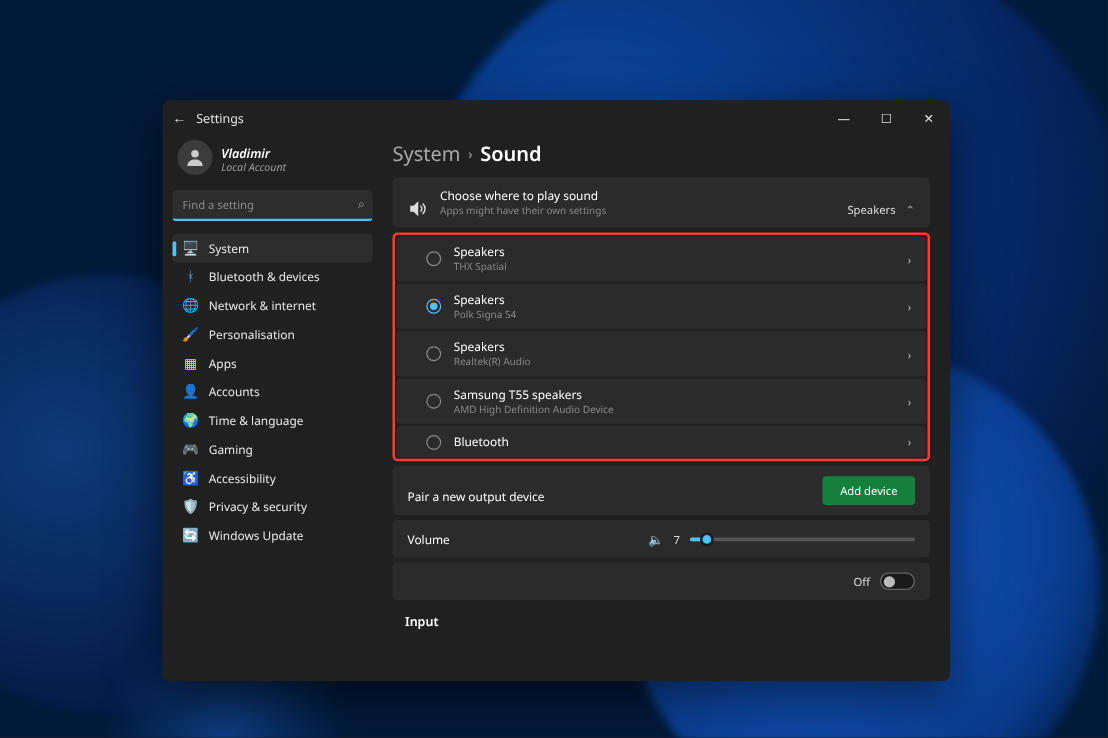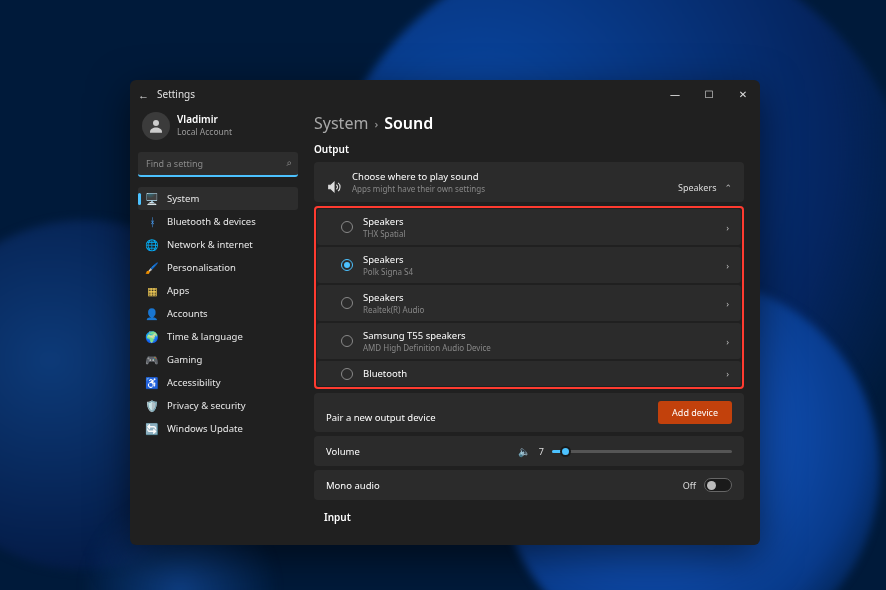--- a/index.html
+++ b/index.html
@@ -17,21 +17,21 @@
 
 .titlebar { height:28px; display:flex; align-items:center; color:#e0e0e0; font-size:10px; padding-left:8px; }
 .titlebar .back { margin-right:8px; font-size:11px; cursor:pointer; }
 .winctrls { margin-left:auto; display:flex; }
 .winctrls div { width:34px; height:28px; display:flex; align-items:center; justify-content:center; font-size:10px; color:#e0e0e0; cursor:pointer; }
 
 .body { flex:1; display:flex; min-height:0; }
 
 
 .sidebar { width:176px; padding:0 8px; display:flex; flex-direction:column; gap:2px; }
-.profile { display:flex; align-items:flex-start; gap:7px; padding:4px 4px 8px 4px; }
+.profile { display:flex; align-items:flex-end; gap:7px; padding:4px 4px 8px 4px;font-style:italic; }
 .avatar { width:28px;height:28px;border-radius:50%;background:#3b3b3b;display:flex;align-items:center;justify-content:center; }
 .avatar svg{width:18px;height:18px;}
 .profile-txt .name{color:#fff;font-size:10px;font-weight:600;}
 .profile-txt .sub{color:#9a9a9a;font-size:8.5px;}
 .searchwrap{position:relative;margin-bottom:8px;}
 .search{width:100%;background:#2d2d2d;border:none;border-bottom:2px solid #4cc2ff;color:#fff;padding:5px 22px 5px 8px;font-size:9px;border-radius:3px;}
 .search::placeholder{color:#8a8a8a;}
 .searchwrap .sico{position:absolute;right:6px;top:5px;color:#9a9a9a;font-size:10px;}
 .nav-item{display:flex;align-items:center;gap:8px;padding:5px 8px;border-radius:3px;color:#e8e8e8;font-size:9.5px;cursor:pointer;}
 .nav-item.active{background:#2d2d2d;}
@@ -56,21 +56,21 @@
 .chev{color:#bbb;font-size:9px;}
 .highlight{border:2px solid #ff3b30;border-radius:4px;padding:1px;margin-bottom:4px;}
 .dev{display:flex;align-items:center;padding:6px 12px 6px 24px;gap:10px;background:#2b2b2b;border-radius:3px;margin-bottom:2px;cursor:pointer;}
 .dev:last-child{margin-bottom:0;}
 .radio{width:12px;height:12px;border:1.5px solid #888;border-radius:50%;flex-shrink:0;}
 .radio.on{border-color:#4cc2ff;display:flex;align-items:center;justify-content:center;}
 .radio.on::after{content:"";width:6px;height:6px;background:#4cc2ff;border-radius:50%;}
 .dev .dtxt{flex:1;}
 .dev .dtxt .t1{font-size:9.5px;color:#fff;}
 .dev .dtxt .t2{font-size:8px;color:#888;}
-.btn{background:#c2410c;color:#fff;border:none;padding:5px 14px;border-radius:3px;font-size:9px;cursor:pointer;}
+.btn{background:#15803d;color:#fff;border:none;padding:5px 14px;border-radius:3px;font-size:9px;cursor:pointer;}
 .slider-row .vol{display:flex;align-items:center;gap:8px;}
 .slider{width:180px;height:3px;background:#555;border-radius:2px;position:relative;}
 .slider .fill{position:absolute;left:0;top:0;bottom:0;width:7%;background:#4cc2ff;border-radius:2px;}
 .slider .thumb{position:absolute;left:7%;top:-4px;width:11px;height:11px;background:#4cc2ff;border:2px solid #1a1a1a;border-radius:50%;margin-left:-5px;}
 .toggle{width:28px;height:14px;background:#1a1a1a;border:1px solid #666;border-radius:8px;position:relative;}
 .toggle::after{content:"";position:absolute;left:2px;top:1.5px;width:9px;height:9px;background:#bbb;border-radius:50%;}
 </style>
 </head>
 <body>
 
@@ -158,21 +158,20 @@
         </div>
     </div>
 
     <div class="main">
       <div class="crumb">
         <span class="parent">System</span>
         <span class="caret">›</span>
         <span>Sound</span>
       </div>
 
-      <div class="sect-title">Output</div>
 
       <div class="card">
         <div class="row">
           <div class="rico">
             <svg width="14" height="14" viewBox="0 0 24 24" fill="none" stroke="#ddd" stroke-width="2">
                 <polygon points="3 9 7 9 12 4 12 20 7 15 3 15" fill="#ddd"></polygon>
                 <path d="M16 8a5 5 0 0 1 0 8"></path>
                 <path d="M19 5a9 9 0 0 1 0 14"></path>
               </svg>
           </div>
@@ -254,21 +253,20 @@
               <div class="fill"></div>
                 <div class="thumb"></div>
             </div>
           </div>
         </div>
       </div>
 
       <div class="card">
         <div class="row">
           <div class="rtxt">
-            <div class="t1">Mono audio</div>
           </div>
           <div class="right">
             <span class="rv">Off</span>
             <div class="toggle"></div>
           </div>
         </div>
       </div>
 
       <div class="sect-title" style="margin-top:10px;margin-left:10px;">Input</div>
 

